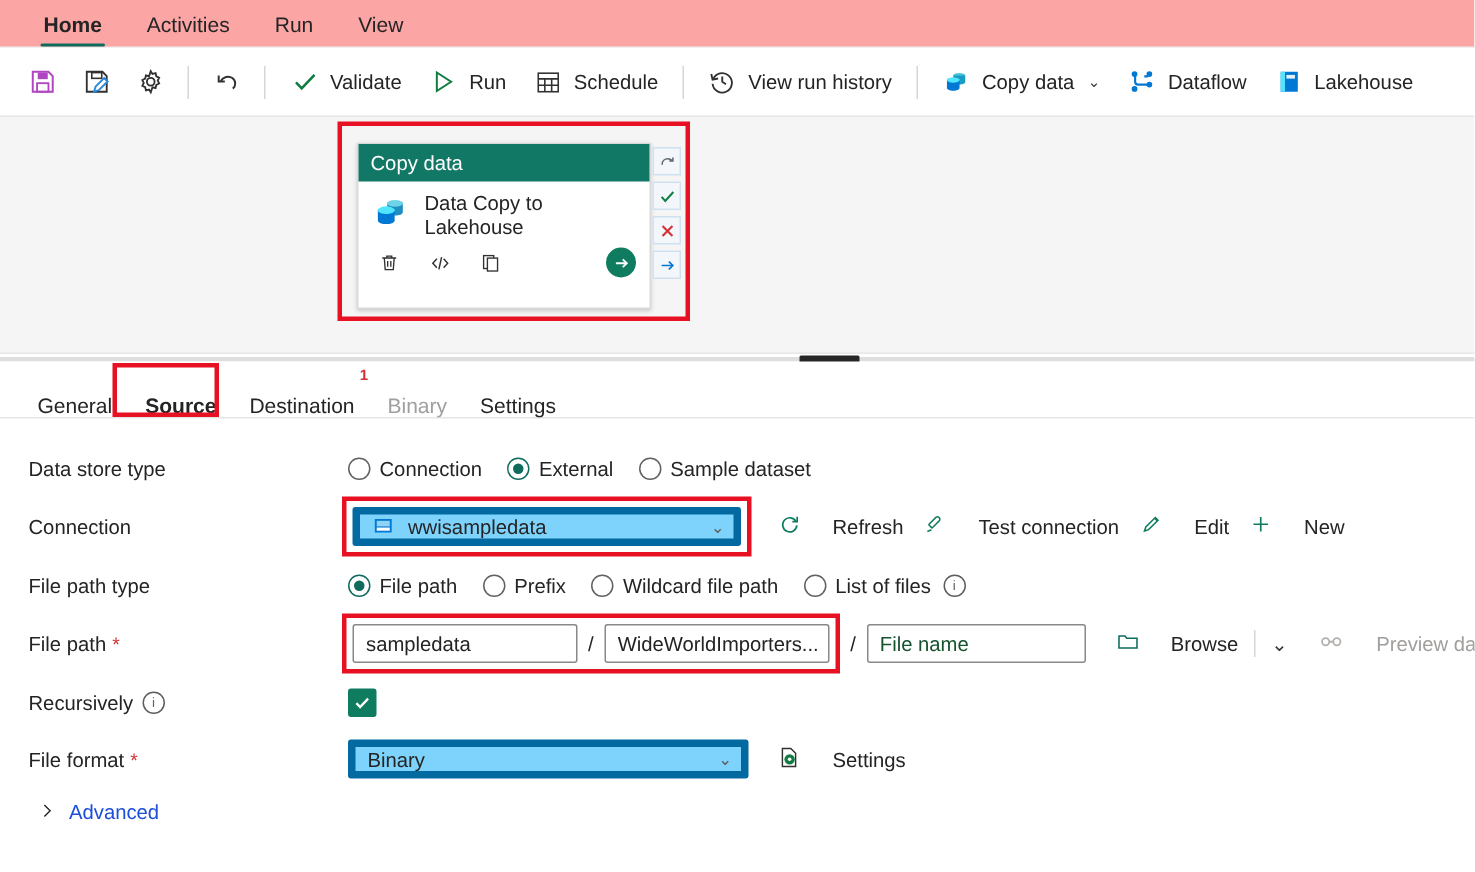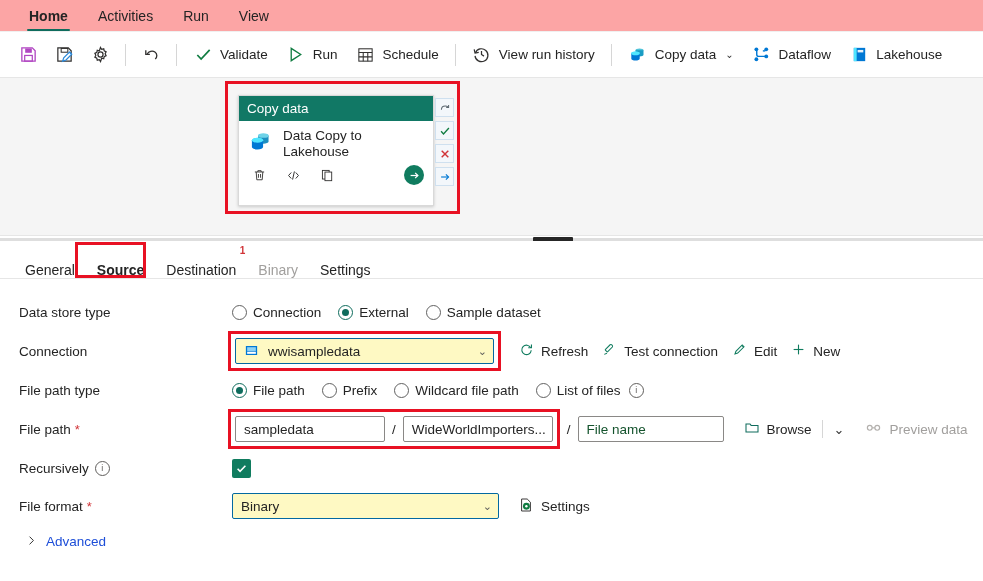--- a/index.html
+++ b/index.html
@@ -143,36 +143,36 @@
   .radio-grp { display: flex; align-items: center; gap: 17px; }
   .radio { display: flex; align-items: center; gap: 6px; font-size: 13.5px; color: #242424; cursor: pointer; }
   .rdot { width: 15px; height: 15px; border-radius: 50%; border: 1px solid #616161; background: #fff; flex: none; box-sizing: border-box; }
   .radio.sel .rdot { border: 1px solid #0f6c5d; position: relative; }
   .radio.sel .rdot::after {
     content: ""; position: absolute; left: 3px; top: 3px; width: 7px; height: 7px;
     border-radius: 50%; background: #0f6c5d;
   }
 
   .select {
-    height: 26px; border: 1px solid #0369a1; background: #fef9c3; border-radius: 2px;
+    height: 26px; border: 5px solid #0369a1; background: #7dd3fc; border-radius: 2px;
     display: flex; align-items: center; padding: 0 6px 0 8px; font-size: 13.5px; color: #242424;
     box-sizing: border-box; cursor: pointer;
   }
   .select .sel-text { flex: 1; overflow: hidden; text-overflow: ellipsis; white-space: nowrap; }
   .select .caret { color: #605e5c; font-size: 11px; margin-left: 6px; }
 
   .tbox {
     height: 26px; border: 1px solid #8a8886; background: #fff; border-radius: 2px;
     display: flex; align-items: center; padding: 0 8px; font-size: 13.5px; color: #242424;
     box-sizing: border-box;
   }
   .tbox.ph { color: #14532d; }
 
   .linkbtn {
-    display: flex; align-items: center; gap: 6px; font-size: 13.5px; color: #242424;
+    display: flex; align-items: center; gap: 20px; font-size: 13.5px; color: #242424;
     cursor: pointer; padding: 0 7px; height: 26px; border-radius: 2px; white-space: nowrap;
   }
   .linkbtn.disabled { color: #a19f9d; cursor: default; }
 
   .hl { border: 3px solid #e81123; box-sizing: border-box; }
 
   .chk {
     width: 19px; height: 19px; background: #107c5f; border-radius: 2px;
     display: flex; align-items: center; justify-content: center; cursor: pointer;
   }

